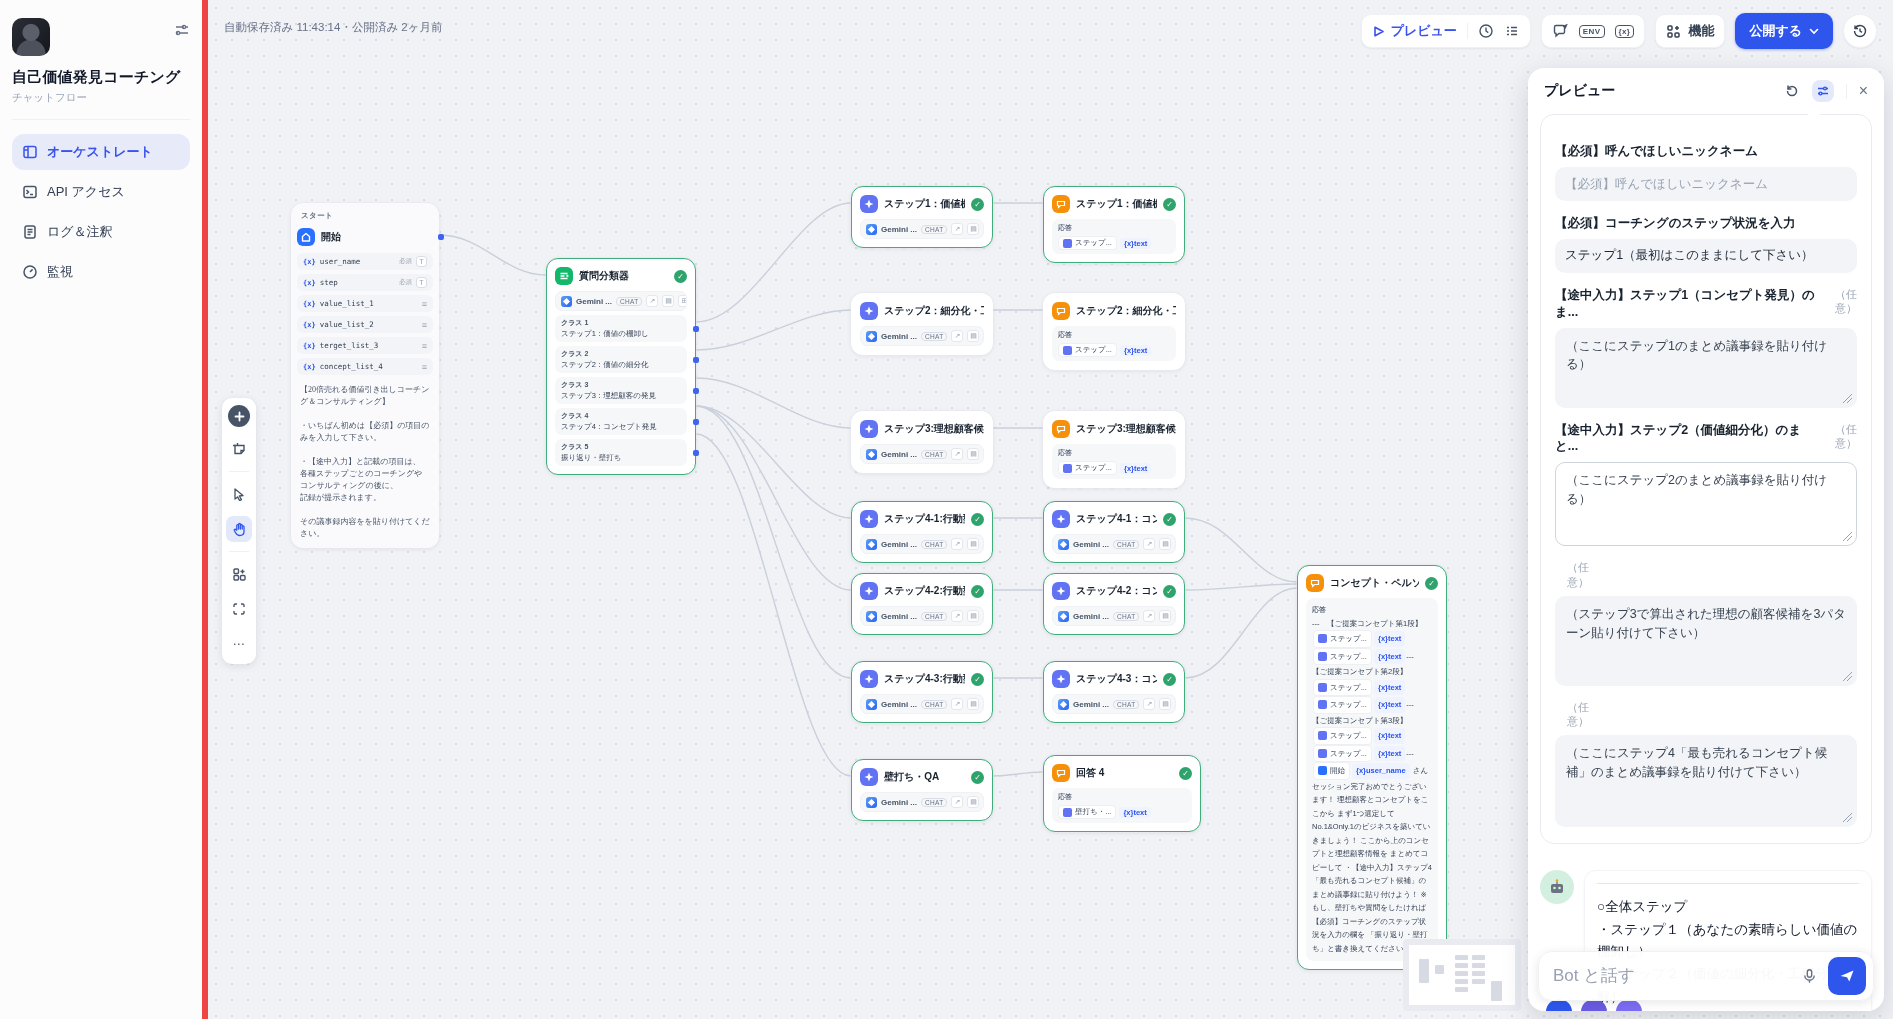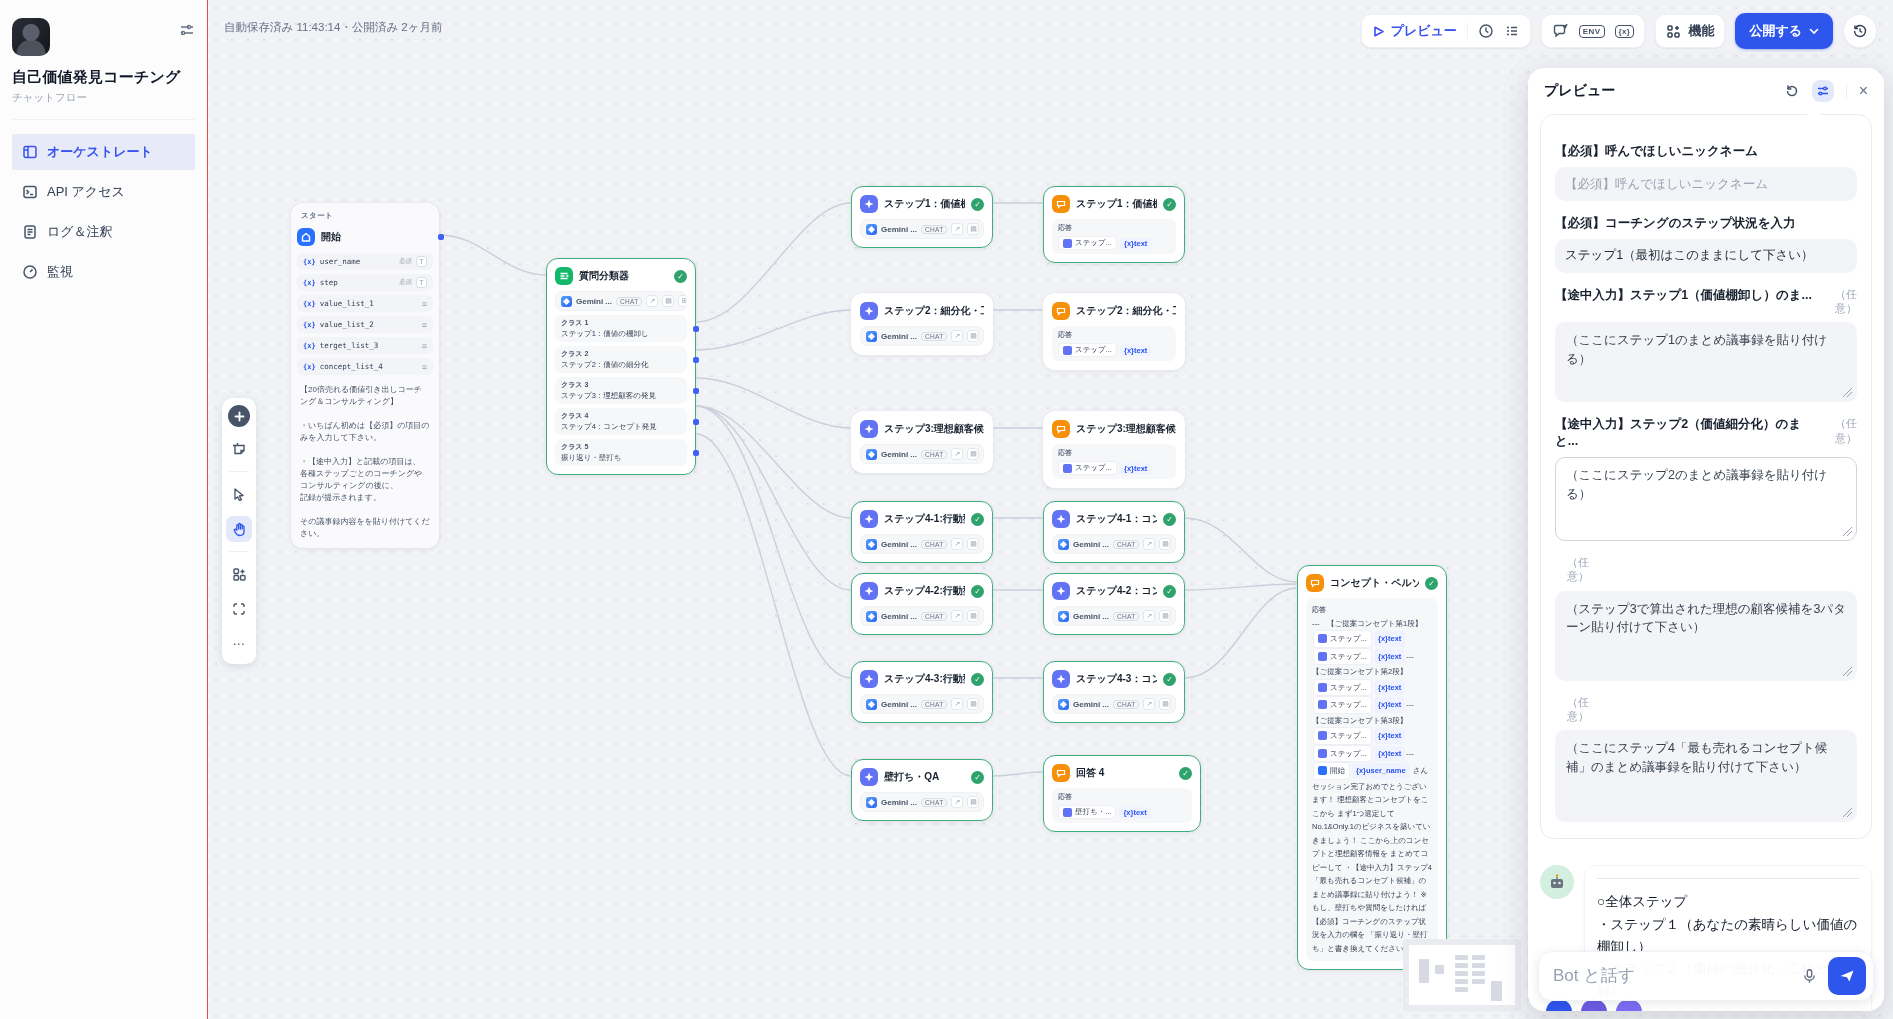--- a/index.html
+++ b/index.html
@@ -1,27 +1,27 @@
 <!DOCTYPE html>
 <html><head>
 <meta charset="utf-8">
 <style>
   * { margin:0; padding:0; box-sizing:border-box; }
   html,body { width:1893px; height:1019px; overflow:hidden; font-family:"Liberation Sans","DejaVu Sans",sans-serif; background:#F1F2F6; }
   .app { position:relative; width:1893px; height:1019px; }
 
   
-  .sidebar { position:absolute; left:0; top:0; bottom:0; width:208px; background:#FCFCFD; border-right:1px solid #ef4444; z-index:8; padding:18px 12px; }
+  .sidebar { position:absolute; left:0; top:0; bottom:0; width:208px; background:#FCFCFD; border-right:6px solid #ef4444; z-index:8; padding:18px 12px; }
   .sb-top { display:flex; align-items:flex-start; justify-content:space-between; }
   .avatar { width:38px; height:38px; border-radius:10px; background:radial-gradient(circle at 50% 38%, #5a5f6b 0 8px, transparent 9px), radial-gradient(circle at 50% 95%, #4c515c 0 14px, transparent 15px), linear-gradient(135deg,#2b2e37,#14161c); }
   .sb-opt { color:#667085; margin-top:4px; cursor:pointer; }
   .sb-title { font-size:15px; font-weight:700; color:#101828; margin-top:12px; letter-spacing:.2px; }
   .sb-sub { font-size:10.5px; color:#98A2B3; margin-top:4px; }
   .sb-div { border-top:1px solid #EEF0F4; margin:14px 0; }
-  .sb-item { display:flex; align-items:center; gap:9px; height:36px; border-radius:0; padding:0 10px; font-size:13px; color:#344054; margin-bottom:4px; cursor:pointer; }
+  .sb-item { display:flex; align-items:center; gap:9px; height:36px; border-radius:12px; padding:0 10px; font-size:13px; color:#344054; margin-bottom:4px; cursor:pointer; }
   .sb-item svg { flex:0 0 auto; }
   .sb-item.active { background:#E7EBF9; color:#3A53EE; font-weight:700; }
 
   
   .canvas { position:absolute; left:208px; top:0; right:0; bottom:0; background:#F1F2F6; background-image:radial-gradient(circle,#D8DBE4 1px,transparent 1.3px); background-size:16px 16px; }
   .edges { position:absolute; left:0; top:0; pointer-events:none; }
 
   
   .cv-status { position:absolute; left:16px; top:20px; font-size:11.5px; color:#667085; z-index:4; }
   .hdr-right { position:absolute; top:13px; right:16px; display:flex; align-items:center; gap:10px; z-index:4; }
@@ -66,21 +66,21 @@
   
   .start-wrap { position:absolute; left:83px; top:203px; width:148px; background:#FAFAFC; border-radius:12px; box-shadow:0 0 0 .5px #E7E9EF, 0 1px 4px rgba(16,24,40,.08); padding:6px 6px 8px; z-index:2; }
   .start-grp { font-size:7.5px; font-weight:700; color:#667085; margin:2px 0 7px 4px; letter-spacing:.4px; }
   .vrowlist { margin-top:7px; display:flex; flex-direction:column; gap:4px; }
   .vrow { display:flex; align-items:center; gap:4px; background:#F2F4F7; border-radius:6px; height:17px; padding:0 6px; }
   .vx { color:#2B53EE; font-weight:700; font-size:7px; font-family:"DejaVu Sans Mono",monospace; }
   .vname { color:#344054; flex:1; font-size:7.5px; font-family:"DejaVu Sans Mono",monospace; white-space:nowrap; overflow:hidden; }
   .vreq { font-size:6.5px; color:#98A2B3; }
   .vico { width:11px; height:11px; border:1px solid #D9DDE5; border-radius:3px; font-size:7px; color:#98A2B3; text-align:center; line-height:9px; background:#fff; }
   .vlist-ic { font-size:9px; color:#98A2B3; }
-  .start-desc { font-size:8px; color:#475467; line-height:1.5; margin-top:9px; white-space:pre-line; padding:0 3px; }
+  .start-desc { font-size:8px; color:#475467; line-height:1.5; margin-top:9px; white-space:pre-line; padding:0 3px;font-family:Liberation Serif, serif; }
 
   
   .crow { background:#F6F7F9; border-radius:7px; padding:3px 6px; margin-top:4px; position:relative; }
   .clab { font-size:7px; font-weight:700; color:#475467; }
   .cval { font-size:7.5px; color:#344054; margin-top:1px; white-space:nowrap; overflow:hidden; }
   .crow .handle { right:-12px; top:50%; transform:translateY(-50%); }
 
   
   .final-body { margin-top:6px; background:#F6F7F9; border-radius:8px; padding:6px; font-size:7.5px; color:#344054; line-height:1.8; }
   .final-body .pill,.final-body .vchip { margin:0 1px; vertical-align:middle; }
@@ -750,21 +750,21 @@
             <span class="f-label">【必須】呼んでほしいニックネーム</span>
           </div>
         <input class="f-input" type="text" placeholder="【必須】呼んでほしいニックネーム" style="">
 
         <div class="f-label-row">
             <span class="f-label">【必須】コーチングのステップ状況を入力</span>
           </div>
         <input class="f-input" type="text" value="ステップ1（最初はこのままにして下さい）" style="">
 
         <div class="f-label-row">
-            <span class="f-label">【途中入力】ステップ1（価値棚卸し）のま...</span>
+            <span class="f-label">【途中入力】ステップ1（コンセプト発見）のま...</span>
             <span class="f-opt">（任意）</span>
           </div>
         <div class="ta-wrap">
             <textarea class="f-ta" style="height: 80px;">（ここにステップ1のまとめ議事録を貼り付ける）</textarea>
             <span class="ta-grip"></span>
           </div>
 
         <div class="f-label-row">
             <span class="f-label">【途中入力】ステップ2（価値細分化）のまと...</span>
             <span class="f-opt">（任意）</span>

